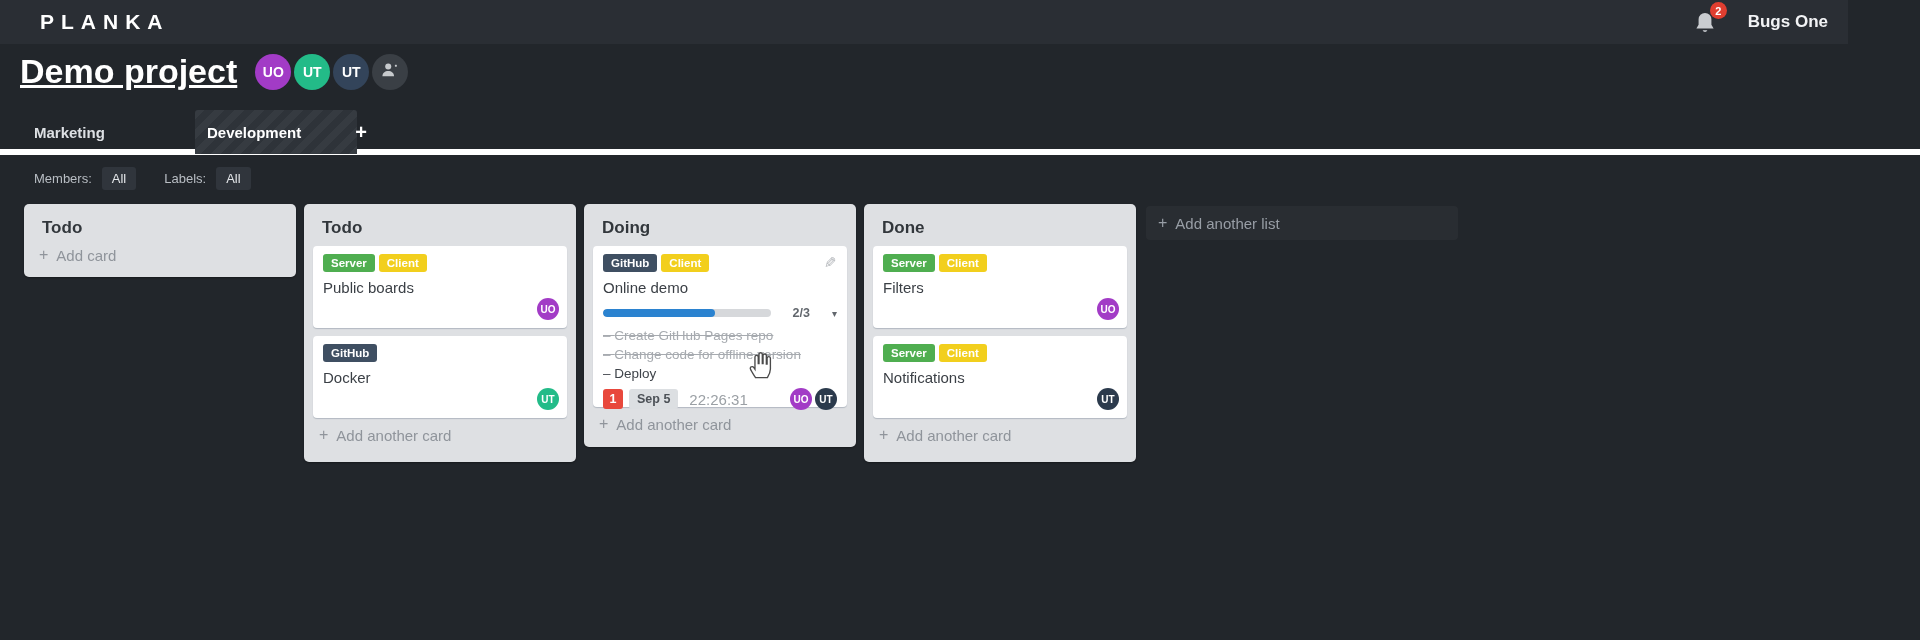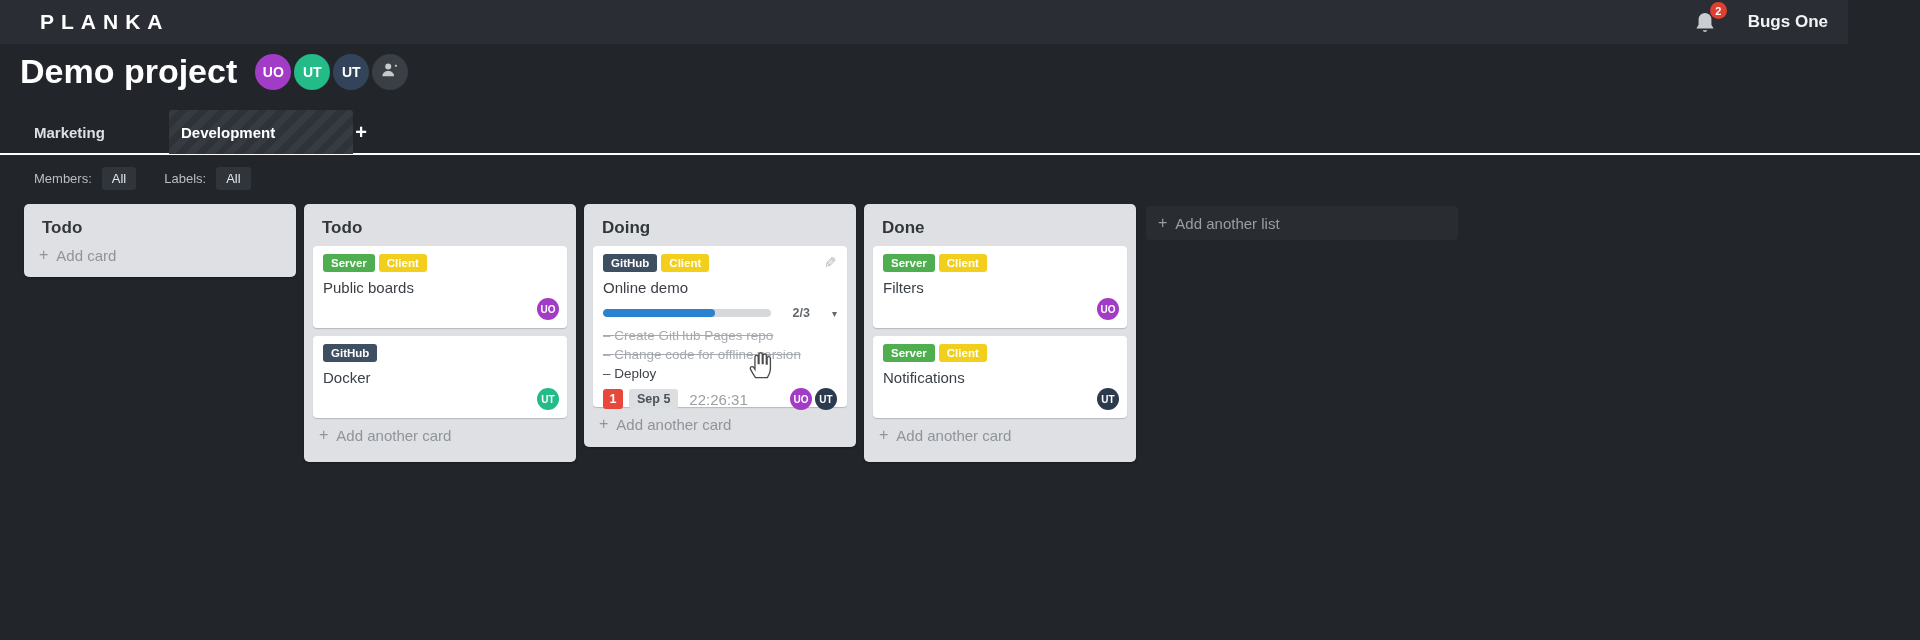--- a/index.html
+++ b/index.html
@@ -28,44 +28,44 @@
     background:#e03e30; color:#fff; font-size:11px; font-weight:700;
     display:flex; align-items:center; justify-content:center;
   }
   .user-name { font-size:17px; font-weight:600; color:#f2f3f5; cursor:pointer; }
 
   
   .project-header {
     position:absolute; left:20px; top:52px;
     display:flex; align-items:center; gap:18px;
   }
-  .project-title { font-size:34px; font-weight:700; color:#fff; }
+  .project-title { font-size:34px; font-weight:700; color:#fff;text-decoration:underline; }
   .member-avatars { display:flex; align-items:center; }
   .avatar {
     width:36px; height:36px; border-radius:50%;
     display:flex; align-items:center; justify-content:center;
     color:#fff; font-weight:700; font-size:14px;
     margin-right:3px;
   }
   .add-member-btn {
     width:36px; height:36px; border-radius:50%;
     background:#3a3f45; display:flex; align-items:center; justify-content:center;
     cursor:pointer;
   }
 
   
-  .tabs-row { position:absolute; left:0; top:110px; width:1920px; height:45px; border-bottom:2px solid #ffffff; }
+  .tabs-row { position:absolute; left:0; top:110px; width:1920px; height:45px; border-bottom:6px solid #ffffff; }
   .tab {
     position:absolute; top:0; height:44px;
     display:flex; align-items:center; padding-left:12px;
     font-size:15px; font-weight:600; color:#dde0e4; cursor:pointer;
   }
   .tab-marketing { left:22px; width:159px; }
   .tab-development {
-    left:169px; width:184px; color:#fff;
+    left:195px; width:162px; color:#fff;
     background:#30353b;
     background-image:repeating-linear-gradient(135deg, rgba(255,255,255,0.03) 0 7px, rgba(0,0,0,0.04) 7px 14px);
     border-radius:3px 3px 0 0;
   }
   .tab-add {
     position:absolute; left:343px; top:0; width:36px; height:44px;
     display:flex; align-items:center; justify-content:center;
     color:#fff; font-size:20px; font-weight:700; cursor:pointer;
   }
 

